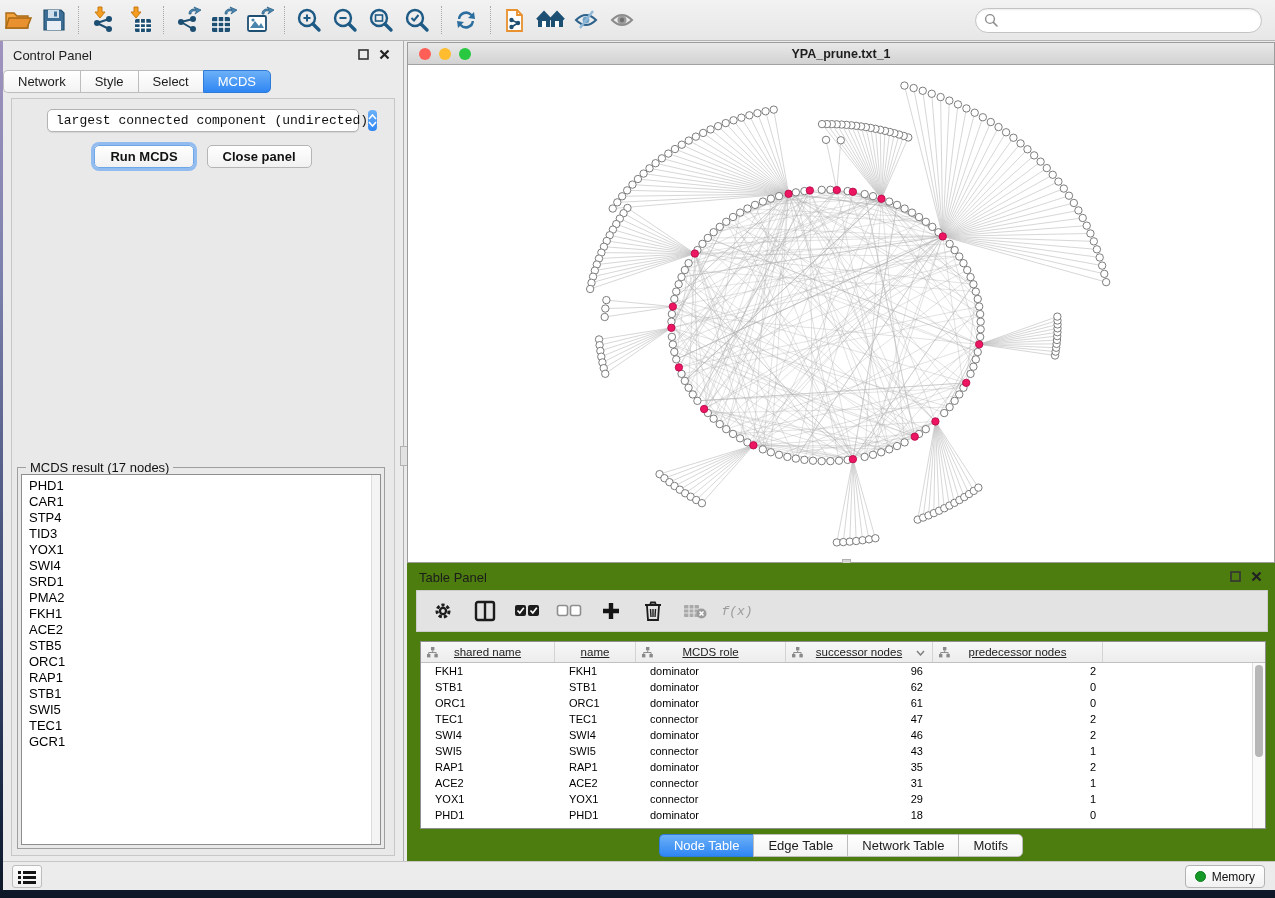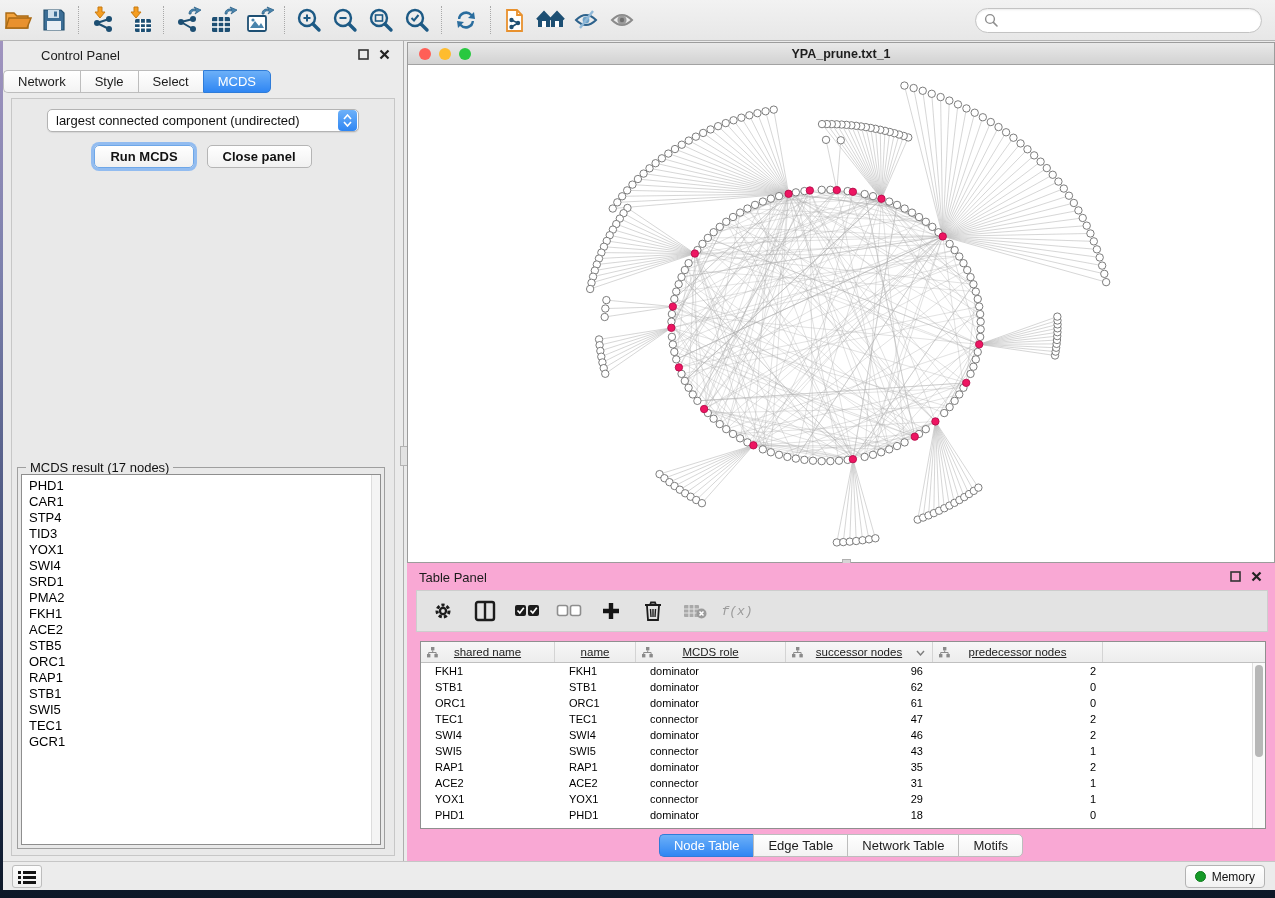--- a/index.html
+++ b/index.html
@@ -18,41 +18,41 @@
                  background:#fff; border:1px solid #c3c3c3; border-radius:13px;
                  display:flex; align-items:center; padding-left:8px; box-shadow:inset 0 1px 2px rgba(0,0,0,.08); }
   .search-wrap input { border:none; outline:none; flex:1; height:20px; font-size:13px;
                        font-family:"Liberation Sans",sans-serif; background:transparent; }
 
   
   .window { position:absolute; left:3px; top:41px; width:1272px; height:849px; background:#ebebeb; }
 
   
   .control-panel { position:absolute; left:0; top:0; width:401px; height:820px;
-                   background:#ebebeb; border-right:1px solid #aeaeae;padding-left:28px; }
+                   background:#ebebeb; border-right:1px solid #aeaeae; }
   .panel-head { position:relative; height:26px; }
   .panel-title { position:absolute; left:10px; top:7px; font-size:13px; color:#1c1c1c; }
   .win-ctl { position:absolute; top:7px; width:13px; height:13px; background:none; border:none;
              display:flex; align-items:center; justify-content:center; }
   .tabs-row { position:absolute; left:0; top:29px; width:100%; display:flex; }
   .seg { display:flex; }
   .seg button { height:23px; padding:0 14px; font-size:13px; font-family:"Liberation Sans",sans-serif;
                 background:linear-gradient(#ffffff,#f3f3f3); border:1px solid #bdbdbd; border-right:none;
                 color:#1c1c1c; }
   .seg button:first-child { border-radius:5px 0 0 5px; }
   .seg button:last-child { border-radius:0 5px 5px 0; border-right:1px solid #bdbdbd; }
   .seg button.active { background:linear-gradient(#6cb0f8,#2f86f3); color:#fff; border-color:#2f7cd8; }
 
   .cp-content { position:absolute; left:8px; right:8px; top:57px; bottom:5px;
                 background:#e9e9e9; border:1px solid #c7c7c7; }
   .opt-label { text-align:center; margin-top:17px; font-size:13px; color:#141414; }
   .dropdown { position:relative; margin:10px auto 0; width:312px; height:23px; background:#fff;
               border:1px solid #b3b3b3; border-radius:5px; display:flex; align-items:center;
               box-shadow:0 1px 1px rgba(0,0,0,.08); }
-  .dropdown .dd-text { font-size:13px; padding-left:8px; color:#111; flex:1; white-space:nowrap; }
+  .dropdown .dd-text { font-size:13px; padding-left:8px; color:#111; flex:1; white-space:nowrap;font-family:Liberation Mono, monospace; }
   .dd-stepper { width:19px; height:21px; border-radius:4px; margin-right:1px;
                 background:linear-gradient(#6db1f9,#2f86f3); display:flex; flex-direction:column;
                 align-items:center; justify-content:center; gap:1px; }
   .btn-row { display:flex; justify-content:center; gap:13px; margin-top:13px; }
   .mac-btn { height:23px; padding:0 15px; font-size:13px; font-family:"Liberation Sans",sans-serif;
              background:linear-gradient(#ffffff,#f1f1f1); border:1px solid #b5b5b5; border-radius:5px;
              color:#111;font-weight:bold; }
   .mac-btn.focused { box-shadow:0 0 0 3px rgba(100,165,245,.65); border-color:#6ea7e8; }
 
   .result-group { position:absolute; left:5px; right:9px; top:368px; bottom:6px;
@@ -77,21 +77,21 @@
   .net-canvas { position:absolute; left:0; right:0; top:22px; bottom:0; background:#fff; }
   .net-canvas svg { width:100%; height:100%; display:block; }
   .h-split-handle { position:absolute; left:434px; bottom:-4px; width:9px; height:7px;
                     background:#d6d6d6; border:1px solid #b0b0b0; }
 
   
   .v-split-handle { position:absolute; left:397px; top:405px; width:8px; height:20px;
                     background:#e2e2e2; border:1px solid #b3b3b3; }
 
   
-  .table-panel { position:absolute; left:404px; top:522px; right:0; height:298px; background:#f9a8d4; }
+  .table-panel { position:absolute; left:404px; top:522px; right:0; height:298px; background:#4d7c0f; }
   .tp-head { position:relative; height:26px; }
   .tp-toolbar { position:absolute; left:9px; right:7px; top:27px; height:42px;
                 background:#e3e3e3; border:1px solid #cdcdcd; display:flex; align-items:center;
                 padding-left:12px; gap:14px; }
   .tp-tool { width:28px; height:28px; border:none; background:none; display:flex;
              align-items:center; justify-content:center; }
   .fx { font-family:Liberation Mono, monospace; font-style:italic; font-size:13px; color:#9b9b9b; }
 
   .grid { position:absolute; left:13px; width:846px; top:78px; height:188px; background:#fff;
           border:1px solid #8f8f8f; }

